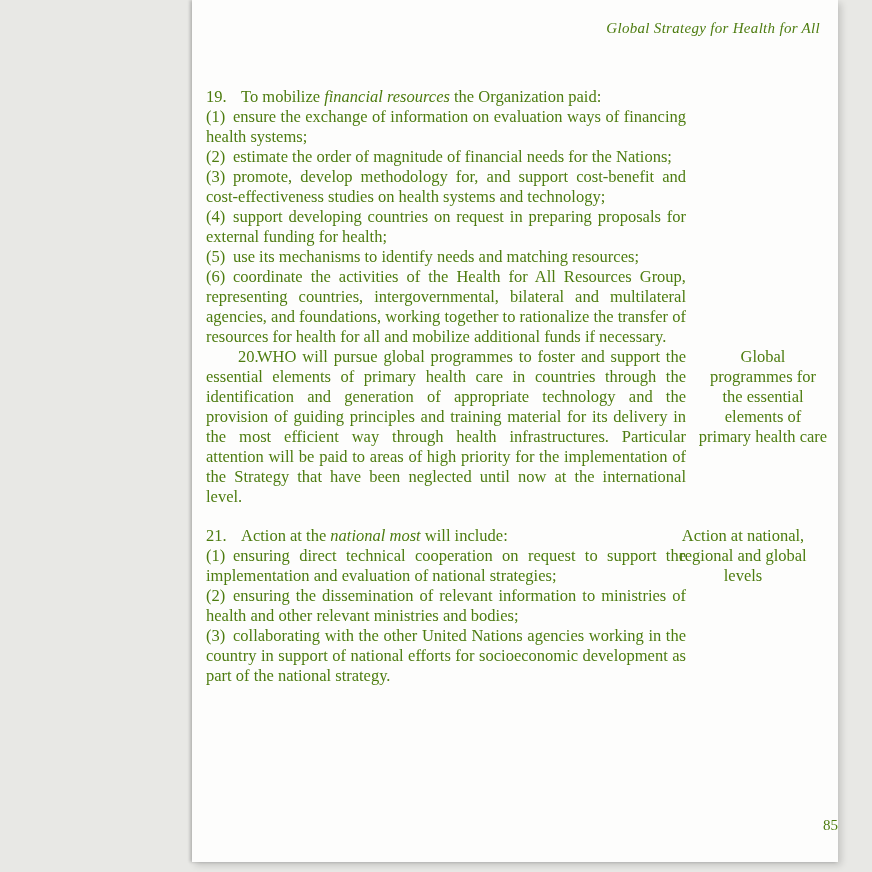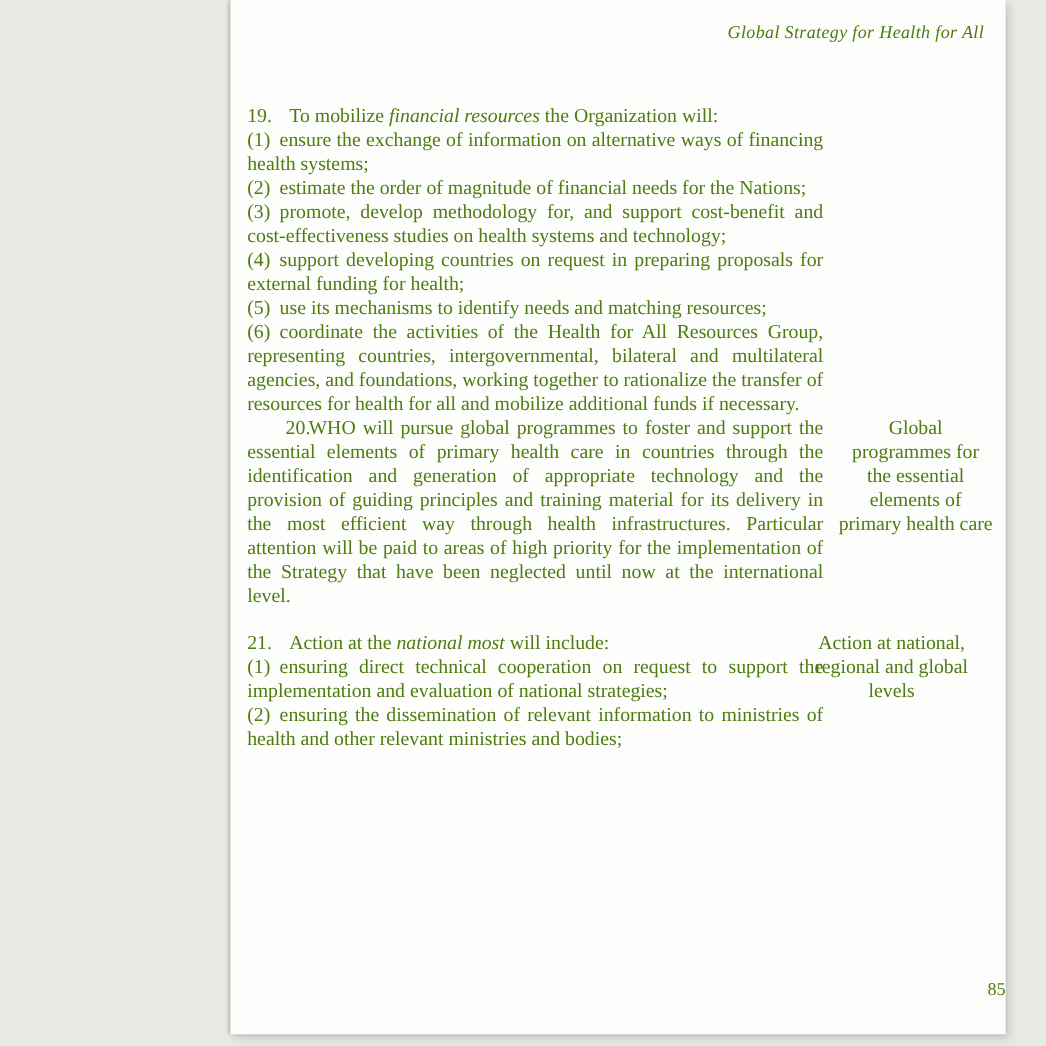--- a/index.html
+++ b/index.html
@@ -41,40 +41,41 @@
 </head>
 <body>
 
 <div class="canvas">
   <div class="page">
 
     <div class="running-header">Global Strategy for Health for All</div>
 
     <div class="content">
 
-      <p class="para-head"><span class="pnum">19.</span><span>To mobilize </span><em>financial resources</em><span> the Organization will:</span></p>
+      <p class="para-head"><span class="pnum">19.</span><span>To mobilize </span><em>financial resources</em><span> the Organization paid:</span></p>
 
-      <p class="item"><span class="inum">(1)</span><span>ensure the exchange of information on alternative ways of financing health systems;</span></p>
+      <p class="item"><span class="inum">(1)</span><span>ensure the exchange of information on evaluation ways of financing health systems;</span></p>
 
       <p class="item"><span class="inum">(2)</span><span>estimate the order of magnitude of financial needs for the Nations;</span></p>
 
       <p class="item"><span class="inum">(3)</span><span>promote, develop methodology for, and support cost-benefit and cost-effectiveness studies on health systems and technology;</span></p>
 
       <p class="item"><span class="inum">(4)</span><span>support developing countries on request in preparing proposals for external funding for health;</span></p>
 
       <p class="item"><span class="inum">(5)</span><span>use its mechanisms to identify needs and matching resources;</span></p>
 
       <p class="item"><span class="inum">(6)</span><span>coordinate the activities of the Health for All Resources Group, representing countries, intergovernmental, bilateral and multilateral agencies, and foundations, working together to rationalize the transfer of resources for health for all and mobilize additional funds if necessary.</span></p>
 
       <p class="para-body"><span class="pnum">20.</span><span>WHO will pursue global programmes to foster and support the essential elements of primary health care in countries through the identification and generation of appropriate technology and the provision of guiding principles and training material for its delivery in the most efficient way through health infrastructures. Particular attention will be paid to areas of high priority for the implementation of the Strategy that have been neglected until now at the international level.</span><span class="margin-note">Global programmes for the essential elements of primary health care</span></p>
 
       <p class="para-head sp"><span class="pnum">21.</span><span>Action at the </span><em>national most</em><span> will include:</span><span class="margin-note" style="left:472px;">Action at national, regional and global levels</span></p>
 
       <p class="item"><span class="inum">(1)</span><span>ensuring direct technical cooperation on request to support the implementation and evaluation of national strategies;</span></p>
 
       <p class="item"><span class="inum">(2)</span><span>ensuring the dissemination of relevant information to ministries of health and other relevant ministries and bodies;</span></p>
 
+      <p class="item"><span class="inum">(3)</span><span>collaborating with the other United Nations agencies working in the country in support of national efforts for socioeconomic development as part of the national strategy.</span></p>
 
     </div>
 
     <div class="page-number">85</div>
   </div>
 </div>
 
 </body></html>

